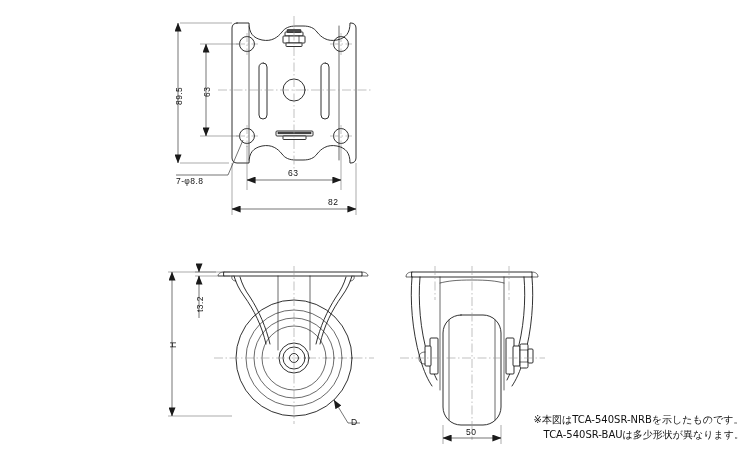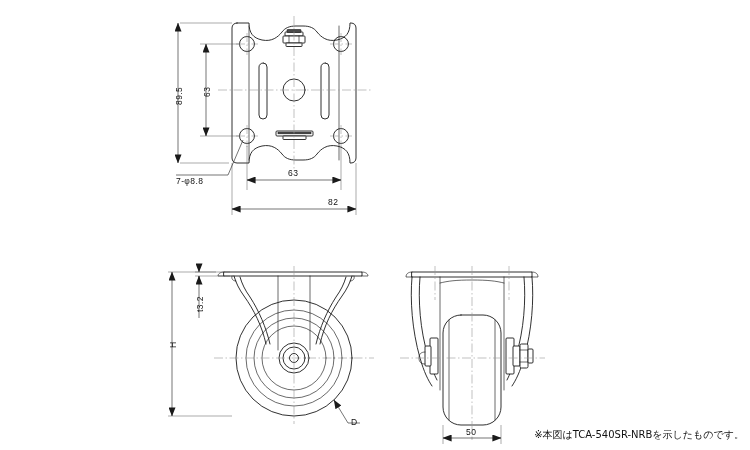--- a/index.html
+++ b/index.html
@@ -266,15 +266,16 @@
   <div class="dimtxt vert" style="left:196px; top:312px;">t3.2</div>
 
   <div class="dimtxt vert" style="left:169px; top:348px;">H</div>
 
   <div class="dimtxt" style="left:351px; top:418px;">D</div>
 
   <div class="dimtxt" style="left:466px; top:428px;">50</div>
 
   <div class="note">
     <div>※本図はTCA-540SR-NRBを示したものです。</div>
+    <div style="padding-left:10px;">TCA-540SR-BAUは多少形状が異なります。</div>
   </div>
 
 </div>
 
 </body></html>

